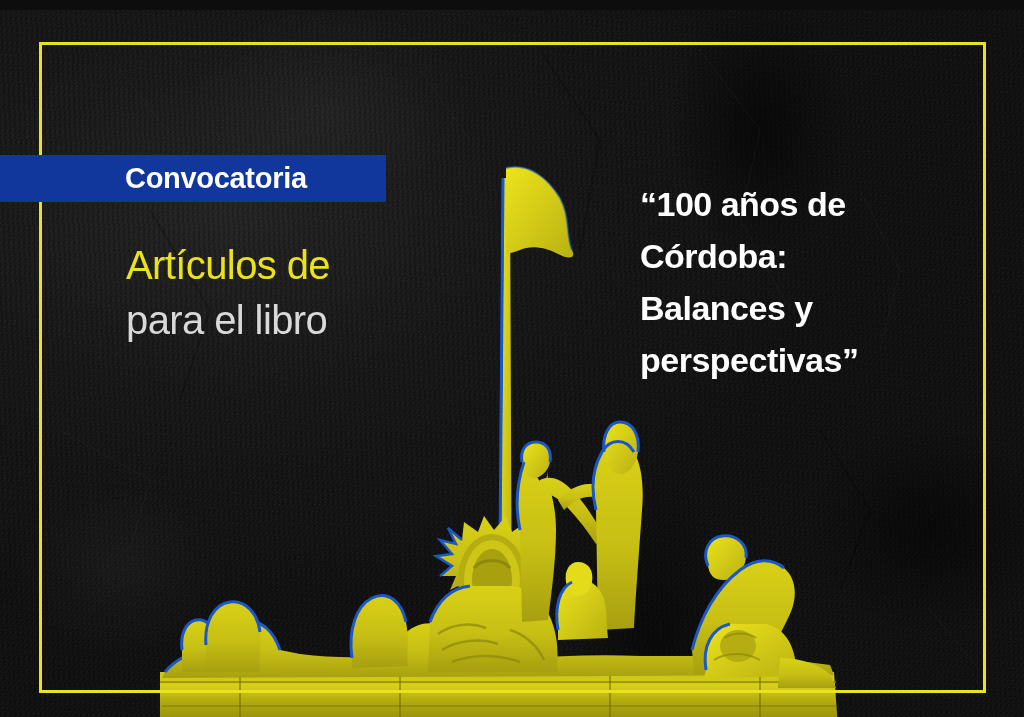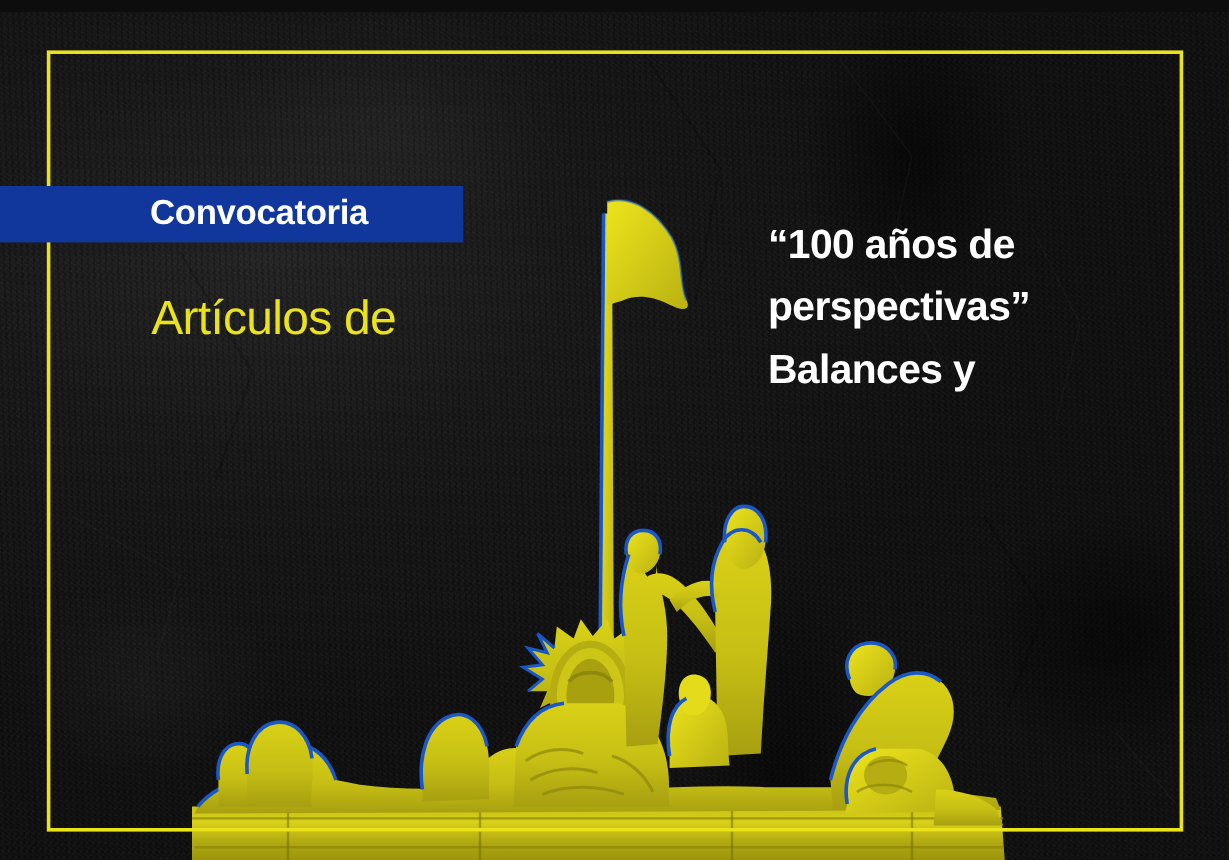--- a/index.html
+++ b/index.html
@@ -352,21 +352,23 @@
   </svg>
 
   <div class="frame"></div>
 
   <div class="banner">
     <span class="banner-label">Convocatoria</span>
   </div>
 
   <div class="headline">
     <div class="headline-line hl-yellow">Artículos de</div>
+    <div class="headline-line hl-grey">para el libro</div>
   </div>
 
   <div class="quote-block">
     <div class="quote-line">“100 años de</div>
+    <div class="quote-line">Córdoba:</div>
+    <div class="quote-line">Balances y</div>
     <div class="quote-line">perspectivas”</div>
-    <div class="quote-line">Balances y</div>
   </div>
 
 </div>
 
 </body></html>

